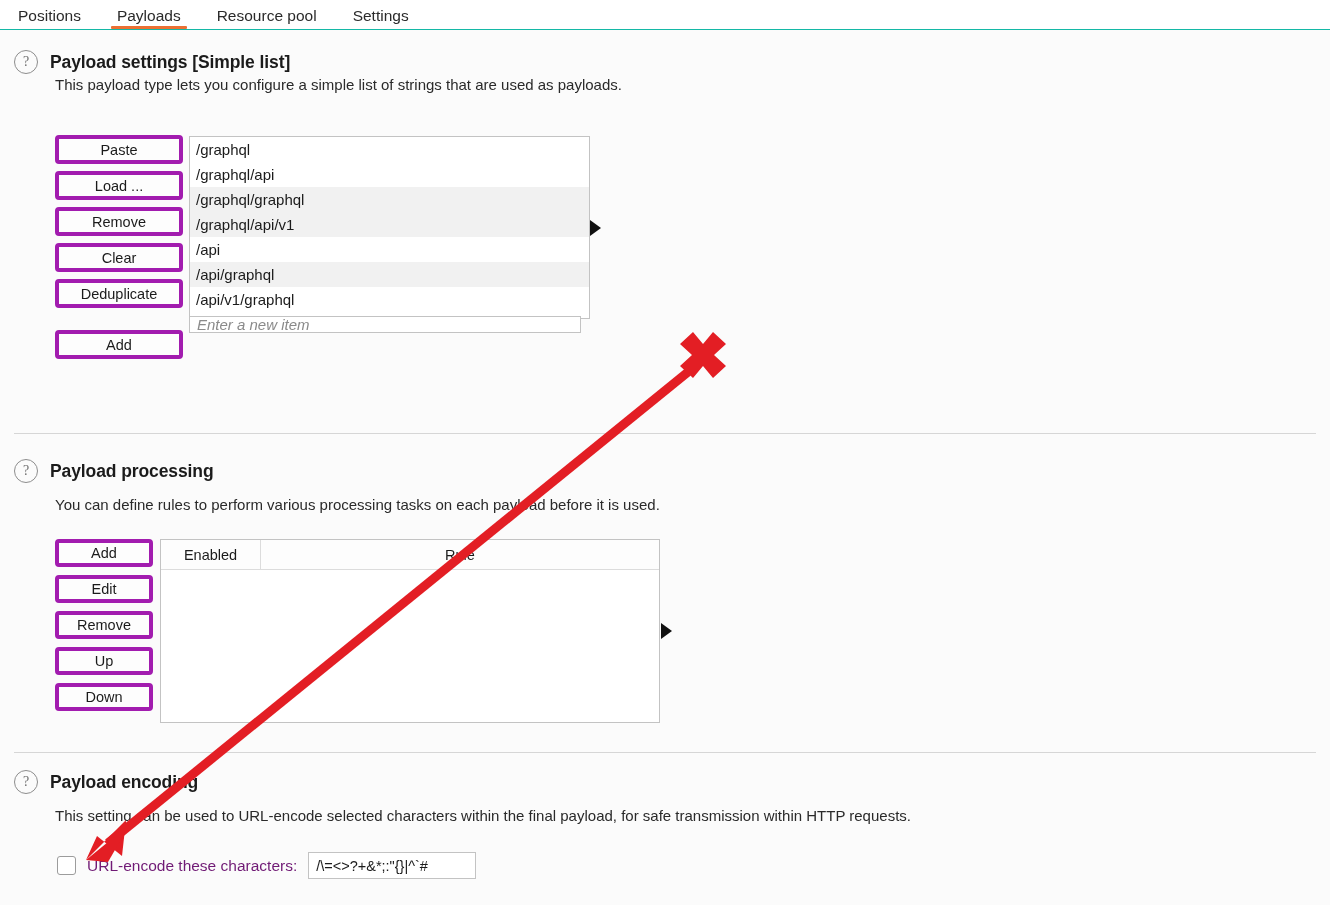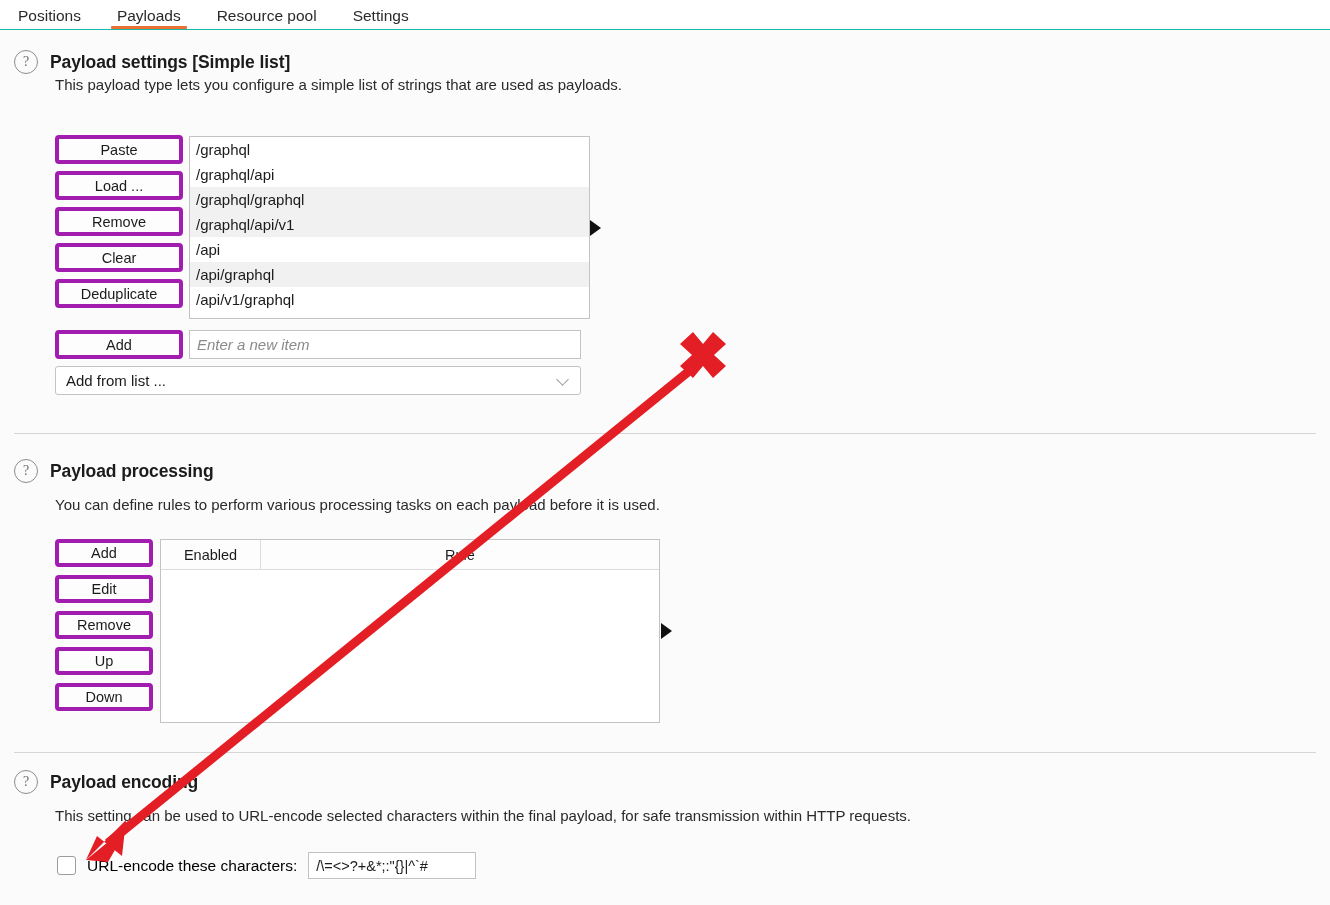--- a/index.html
+++ b/index.html
@@ -196,21 +196,21 @@
   .checkbox {
     width: 19px; height: 19px;
     border: 1.4px solid #9c9c9c;
     border-radius: 3px;
     background: #ffffff;
     flex: 0 0 auto;
     cursor: default;
   }
   .cb-label {
     font-size: 15.5px;
-    color: #000000;
+    color: #701a75;
   }
 
   
   .overlay {
     position: absolute;
     left: 0; top: 0;
     width: 1330px; height: 905px;
     pointer-events: none;
   }
 </style>
@@ -249,26 +249,22 @@
     <div class="listrow">/graphql/api</div>
     <div class="listrow alt">/graphql/graphql</div>
     <div class="listrow alt">/graphql/api/v1</div>
     <div class="listrow">/api</div>
     <div class="listrow alt">/api/graphql</div>
     <div class="listrow">/api/v1/graphql</div>
   </div>
 
   <div class="expander" style="left:590px;top:220px;"></div>
 
-  <input class="textinput" style="position: absolute; left: 189px; top: 330px; width: 392px; height: 29px;" placeholder="Enter a new item">
-
-  <div class="combo" style="position:absolute;left:55px;top:366px;width:526px;height:29px;">
-    <span>Add from list ...</span>
-    <span class="chev"></span>
-  </div>
+  <input class="textinput" style="position: absolute; left: 189px; top: 316px; width: 392px; height: 17px;" placeholder="Enter a new item">
+
 
   <div class="divider" style="top:433px;"></div>
 
   <div class="section" style="top:459px;">
     <div class="sec-head" style="margin-left:14px;">
       <div class="help-icon">?</div>
       <div class="sec-title">Payload processing</div>
     </div>
     <div class="sec-desc" style="margin-top:13px;">You can define rules to perform various processing tasks on each payload before it is used.</div>
   </div>

